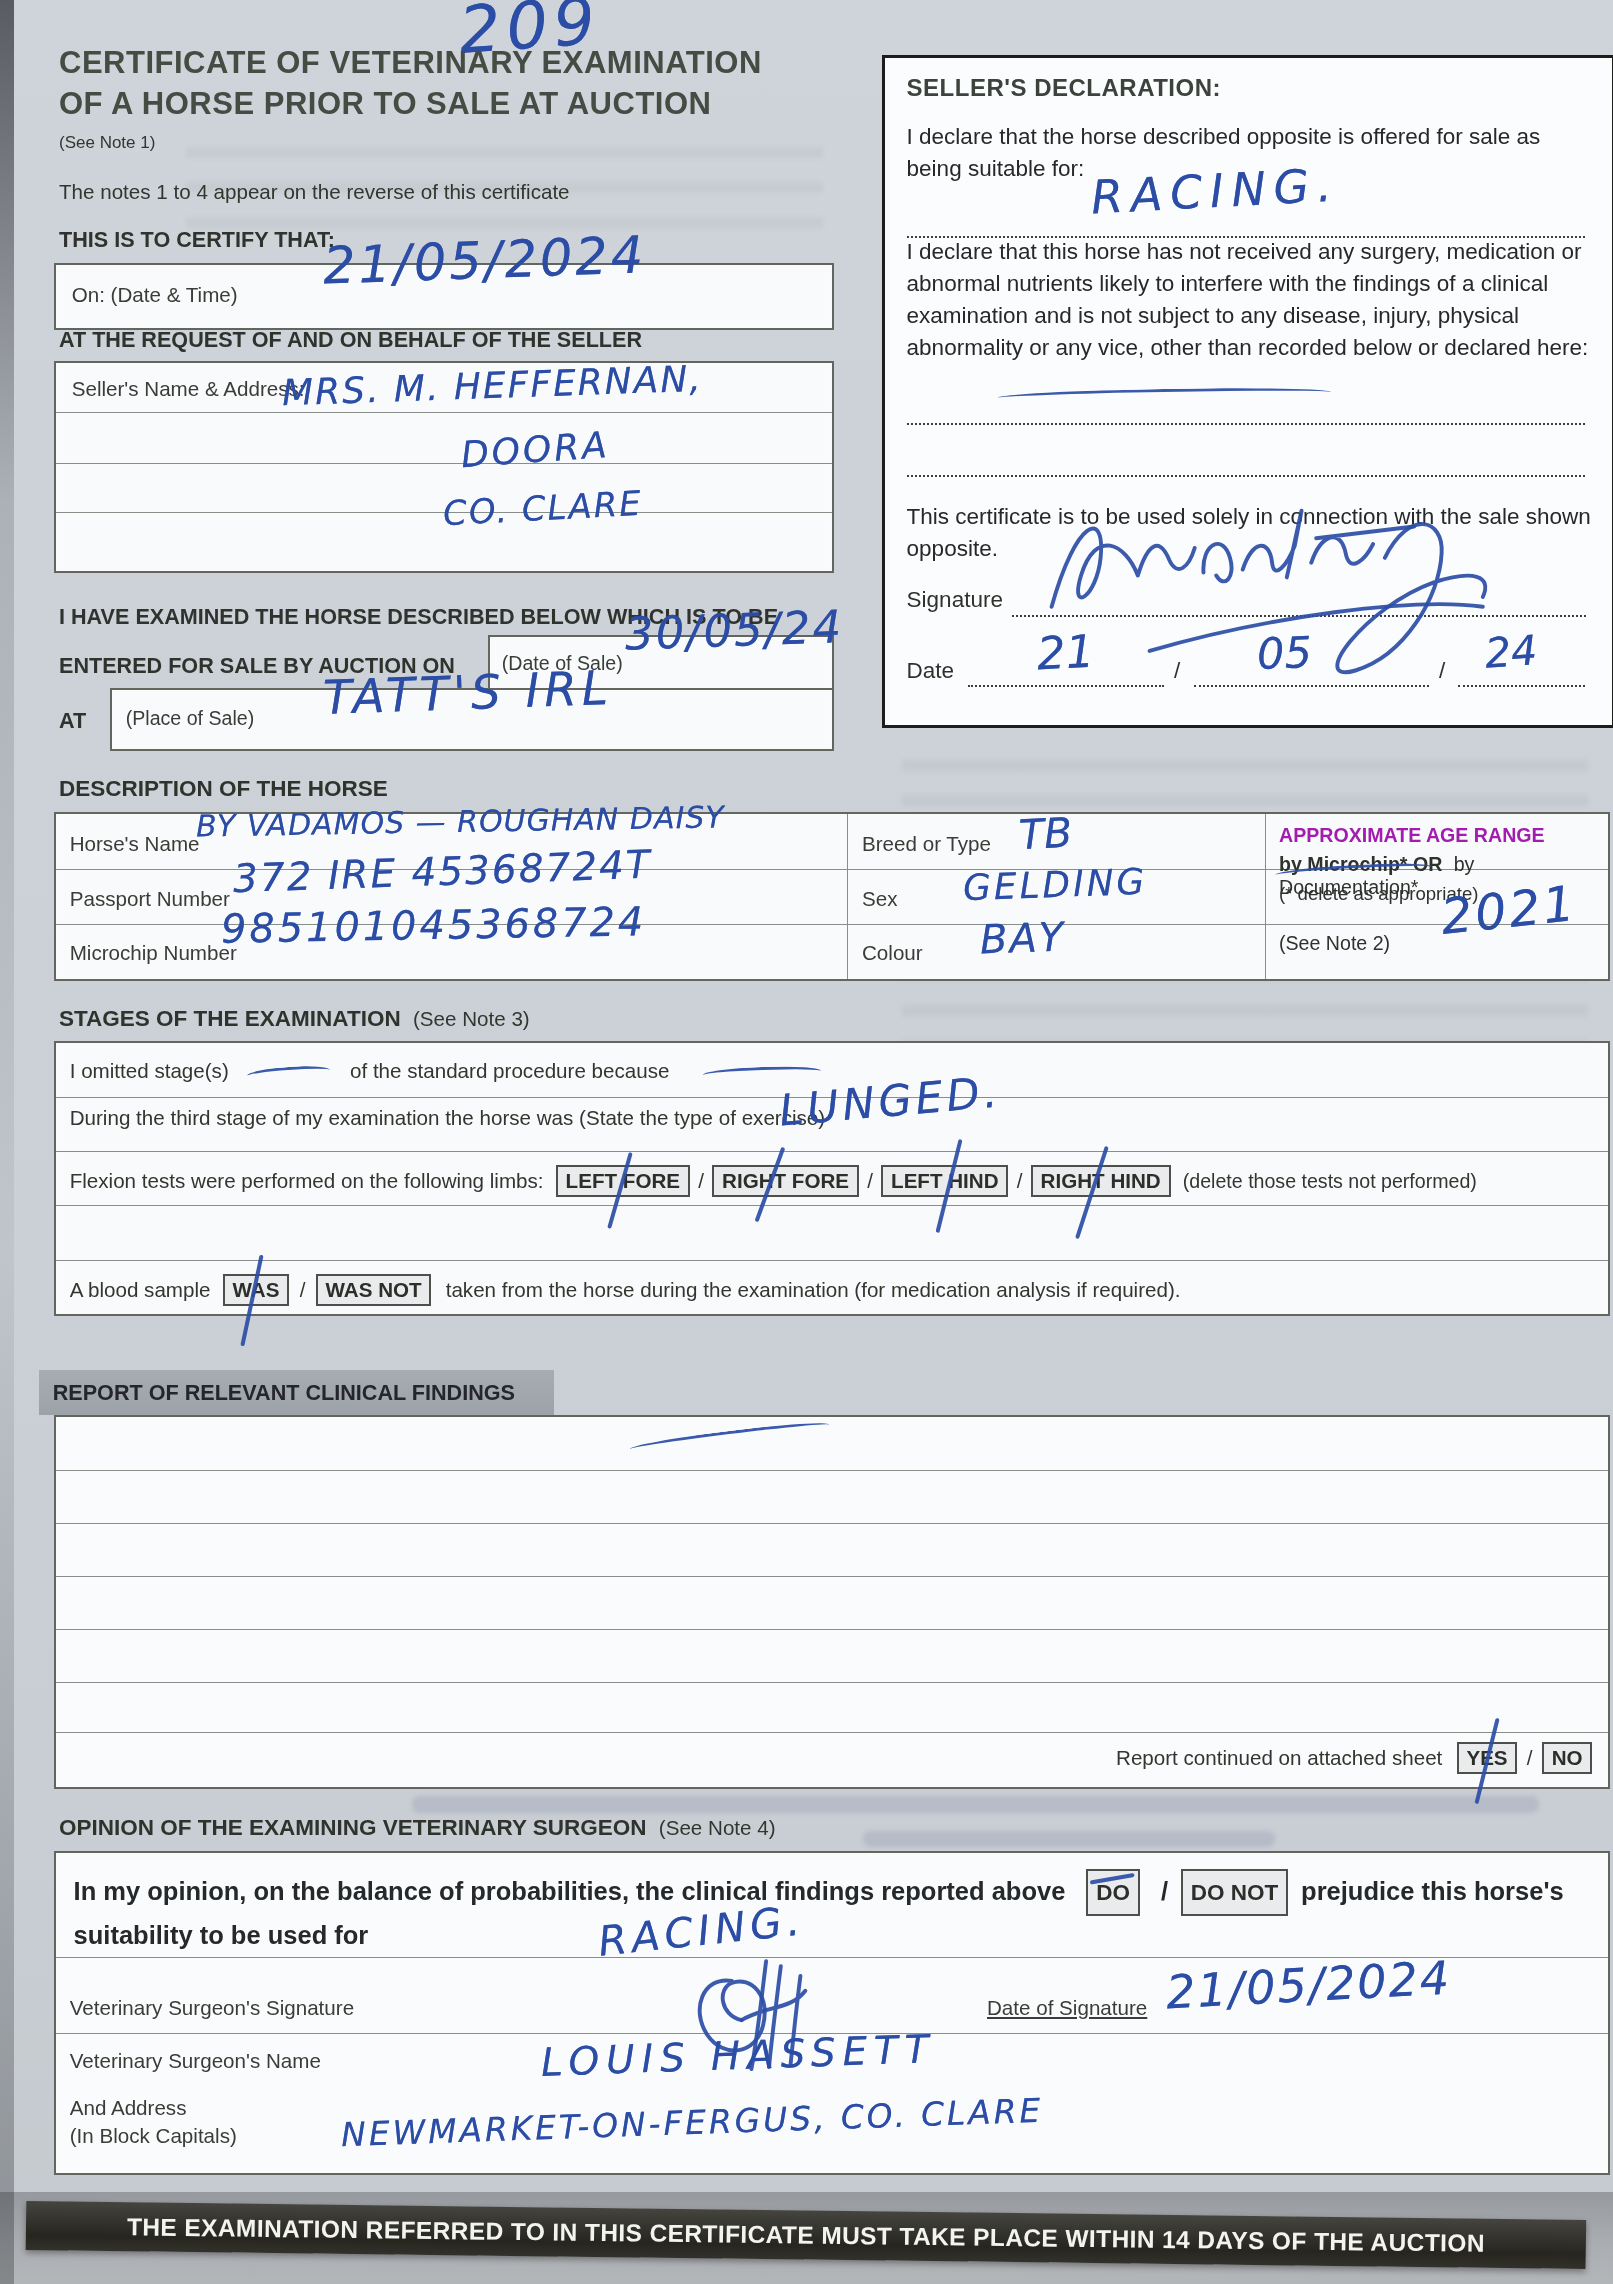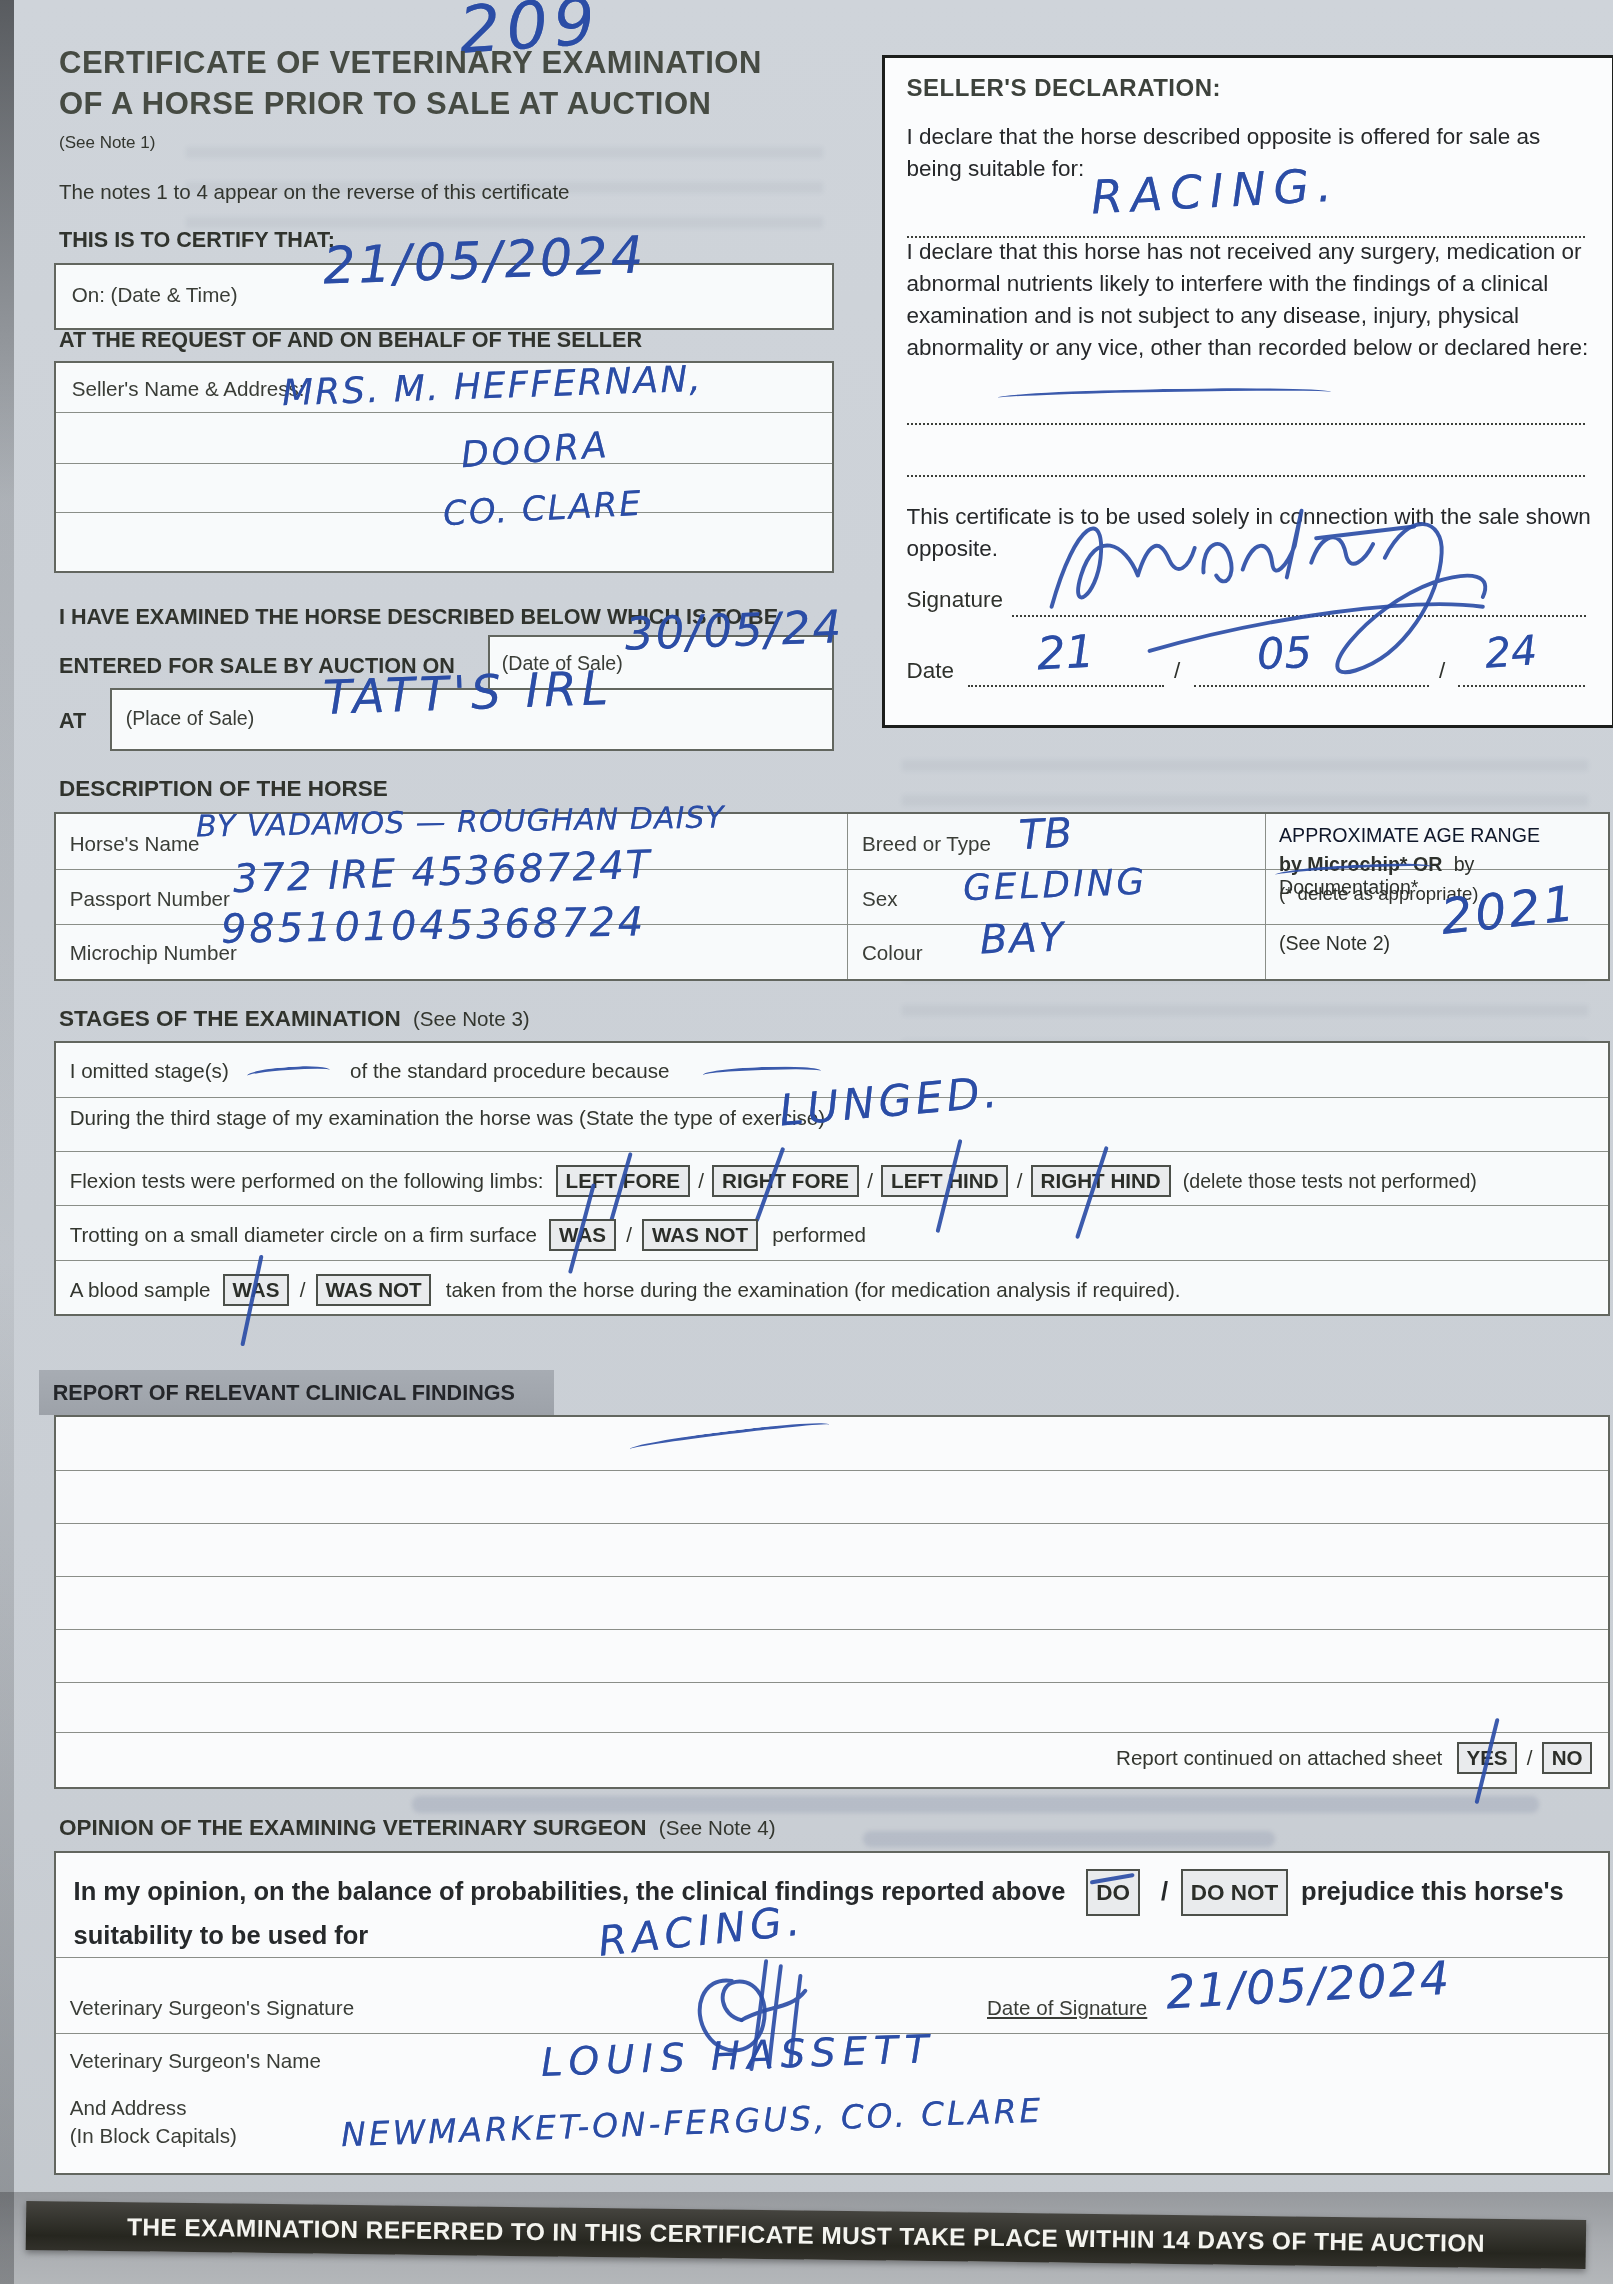--- a/index.html
+++ b/index.html
@@ -139,21 +139,21 @@
     <div class="v-line" style="left:1209px;border-left-width:1px;"></div>
 
     <span class="abs field-label" style="left:13.7px;top:17.6px;">Horse's Name</span>
     <span class="abs field-label" style="left:13.7px;top:73px;">Passport Number</span>
     <span class="abs field-label" style="left:13.7px;top:127px;">Microchip Number</span>
 
     <span class="abs field-label" style="left:806px;top:17.6px;">Breed or Type</span>
     <span class="abs field-label" style="left:806px;top:73px;">Sex</span>
     <span class="abs field-label" style="left:806px;top:127px;">Colour</span>
 
-    <span class="abs" style="left:1223px;top:9.8px;font-size:19.6px;font-weight:normal;color:#0f172a;">APPROXIMATE AGE RANGE</span>
+    <span class="abs" style="left:1223px;top:9.8px;font-size:19.6px;font-weight:bold;color:#a21caf;">APPROXIMATE AGE RANGE</span>
     <span class="abs" style="left:1223px;top:39px;font-size:19.6px;">
       <span style="font-weight:bold;">by Microchip* OR</span>
       <span style="font-weight:normal;margin-left:5.9px;">by Documentation*</span>
     </span>
     <div class="abs pen-dash" style="left:1219px;top:51px;width:157px;transform:rotate(-3deg);"></div>
     <span class="abs" style="left:1223px;top:69px;font-size:18.6px;">(* delete as appropriate)</span>
     <span class="abs" style="left:1223px;top:118px;font-size:19.6px;">(See Note 2)</span>
   </div>
   <div class="abs ink" style="left:196px;top:804px;font-size:30px;transform:rotate(-1deg);letter-spacing:1px;">BY VADAMOS — ROUGHAN DAISY</div>
   <div class="abs ink" style="left:233px;top:849px;font-size:39px;transform:rotate(-2deg);letter-spacing:2px;">372 IRE 45368724T</div>
@@ -197,32 +197,20 @@
         <i class="pen-slash" style="--r:14deg;left:52%;top:-29px;bottom:-39px;"></i>
       </span>
       <span class="plain" style="margin:0 3.9px;">/</span>
       <span class="tok">
         <span>RIGHT HIND</span>
         <i class="pen-slash" style="--r:18deg;left:42%;top:-23.5px;bottom:-45px;"></i>
       </span>
       <span class="plain" style="margin-left:7.8px;font-size:19.6px;">(delete those tests not performed)</span>
     </div>
 
-    <div class="abs" style="left:13.7px;top:176px;white-space:nowrap;">
-      <span class="plain">Trotting on a small diameter circle on a firm surface</span>
-      <span class="tok" style="margin-left:7.8px;">
-        <span>WAS</span>
-        <i class="pen-slash" style="--r:15deg;top:-39px;bottom:-25.5px;"></i>
-      </span>
-      <span class="plain" style="margin:0 5.9px;">/</span>
-      <span class="tok">
-        <span>WAS NOT</span>
-      </span>
-      <span class="plain" style="margin-left:9.8px;">performed</span>
-    </div>
 
     <div class="abs" style="left:13.7px;top:231px;white-space:nowrap;">
       <span class="plain">A blood sample</span>
       <span class="tok" style="margin-left:7.8px;">
         <span>WAS</span>
         <i class="pen-slash" style="--r:12deg;top:-21.6px;bottom:-43px;left:40%;"></i>
       </span>
       <span class="plain" style="margin:0 5.9px;">/</span>
       <span class="tok">
         <span>WAS NOT</span>

